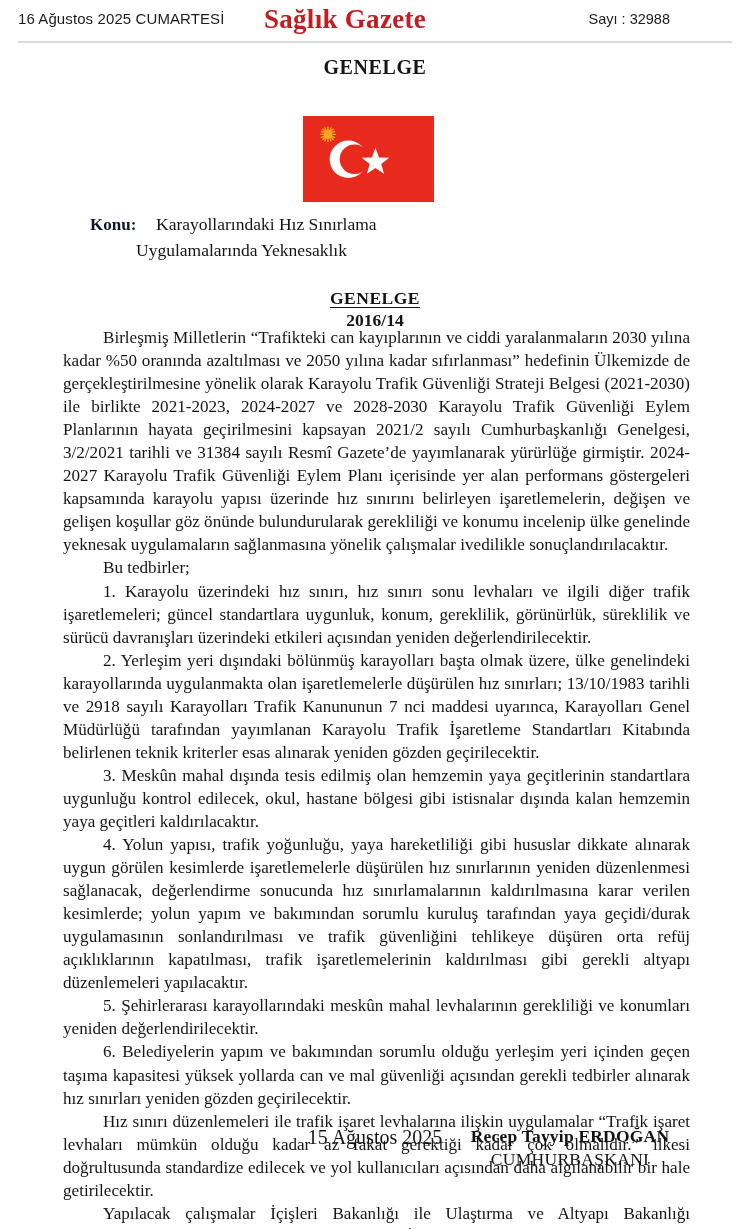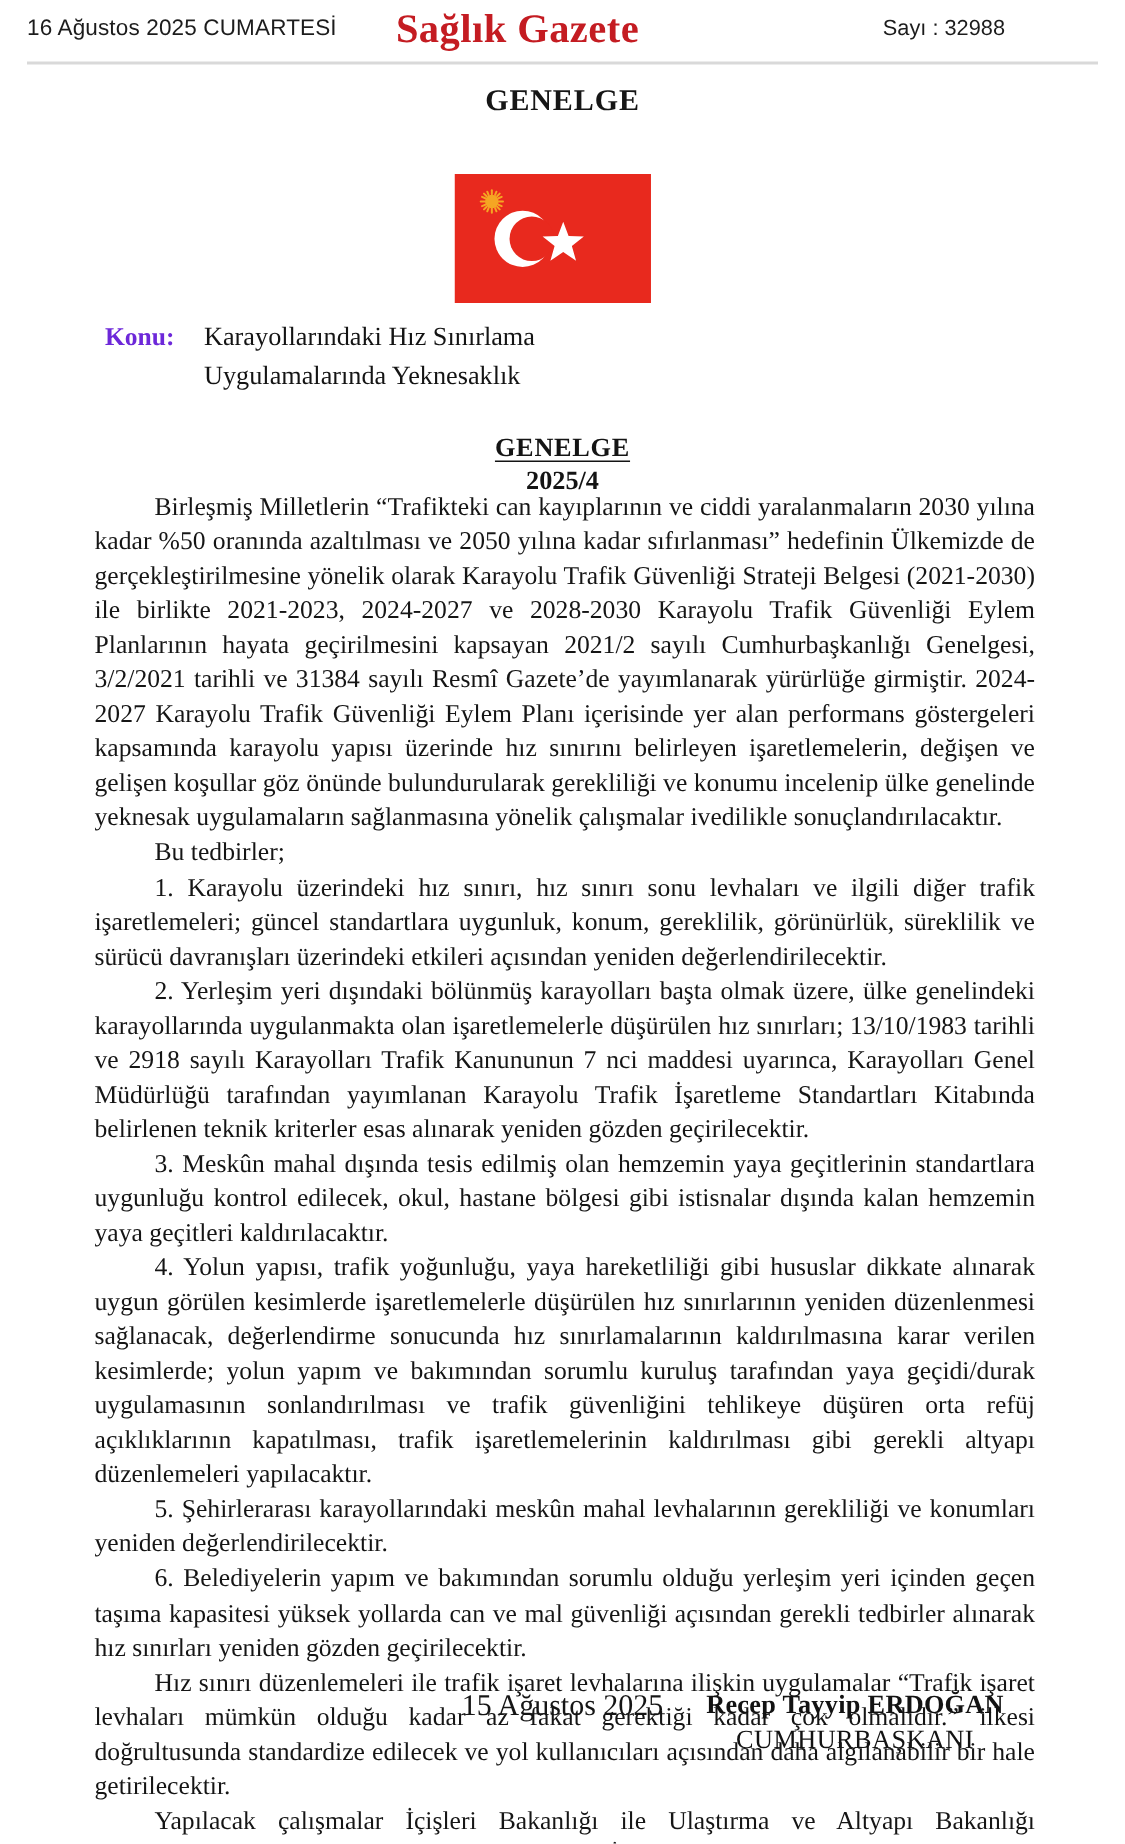--- a/index.html
+++ b/index.html
@@ -105,21 +105,22 @@
   }
   .subject-row {
     display: flex;
     align-items: baseline;
     margin-top: 1px;
   }
   .subject-label {
     font-weight: bold;
     font-size: 17px;
     min-width: 66px;
-    color: #6d28d9;
+    color: #0f172a;
+    margin-left: 20px;
   }
   .subject-text {
     font-size: 17.5px;
     line-height: 1.55;
     color: #141414;
   }
   .subject-text-2 {
     font-size: 17.5px;
     margin-left: 66px;
     line-height: 1.45;
@@ -249,21 +250,21 @@
 <div class="from-block">
   <div class="subject-row">
     <span class="subject-label">Konu:</span>
     <span class="subject-text">Karayollarındaki Hız Sınırlama</span>
   </div>
   <div class="subject-text-2">Uygulamalarında Yeknesaklık</div>
 </div>
 
 <div class="circular-head">
   <span class="ch-word">GENELGE </span>
-  <span class="ch-num">2025/4</span>
+  <span class="ch-num">2016/14</span>
 </div>
 
 <div class="body-copy" id="body-copy">
     <p>Birleşmiş Milletlerin “Trafikteki can kayıplarının ve ciddi yaralanmaların 2030 yılına kadar %50 oranında azaltılması ve 2050 yılına kadar sıfırlanması” hedefinin Ülkemizde de gerçekleştirilmesine yönelik olarak Karayolu Trafik Güvenliği Strateji Belgesi (2021-2030) ile birlikte 2021-2023, 2024-2027 ve 2028-2030 Karayolu Trafik Güvenliği Eylem Planlarının hayata geçirilmesini kapsayan 2021/2 sayılı Cumhurbaşkanlığı Genelgesi, 3/2/2021 tarihli ve 31384 sayılı Resmî Gazete’de yayımlanarak yürürlüğe girmiştir. 2024-2027 Karayolu Trafik Güvenliği Eylem Planı içerisinde yer alan performans göstergeleri kapsamında karayolu yapısı üzerinde hız sınırını belirleyen işaretlemelerin, değişen ve gelişen koşullar göz önünde bulundurularak gerekliliği ve konumu incelenip ülke genelinde yeknesak uygulamaların sağlanmasına yönelik çalışmalar ivedilikle sonuçlandırılacaktır.</p>
     <p>Bu tedbirler;</p>
     <p>1. Karayolu üzerindeki hız sınırı, hız sınırı sonu levhaları ve ilgili diğer trafik işaretlemeleri; güncel standartlara uygunluk, konum, gereklilik, görünürlük, süreklilik ve sürücü davranışları üzerindeki etkileri açısından yeniden değerlendirilecektir.</p>
     <p>2. Yerleşim yeri dışındaki bölünmüş karayolları başta olmak üzere, ülke genelindeki karayollarında uygulanmakta olan işaretlemelerle düşürülen hız sınırları; 13/10/1983 tarihli ve 2918 sayılı Karayolları Trafik Kanununun 7 nci maddesi uyarınca, Karayolları Genel Müdürlüğü tarafından yayımlanan Karayolu Trafik İşaretleme Standartları Kitabında belirlenen teknik kriterler esas alınarak yeniden gözden geçirilecektir.</p>
     <p>3. Meskûn mahal dışında tesis edilmiş olan hemzemin yaya geçitlerinin standartlara uygunluğu kontrol edilecek, okul, hastane bölgesi gibi istisnalar dışında kalan hemzemin yaya geçitleri kaldırılacaktır.</p>
     <p>4. Yolun yapısı, trafik yoğunluğu, yaya hareketliliği gibi hususlar dikkate alınarak uygun görülen kesimlerde işaretlemelerle düşürülen hız sınırlarının yeniden düzenlenmesi sağlanacak, değerlendirme sonucunda hız sınırlamalarının kaldırılmasına karar verilen kesimlerde; yolun yapım ve bakımından sorumlu kuruluş tarafından yaya geçidi/durak uygulamasının sonlandırılması ve trafik güvenliğini tehlikeye düşüren orta refüj açıklıklarının kapatılması, trafik işaretlemelerinin kaldırılması gibi gerekli altyapı düzenlemeleri yapılacaktır.</p>
     <p>5. Şehirlerarası karayollarındaki meskûn mahal levhalarının gerekliliği ve konumları yeniden değerlendirilecektir.</p>

